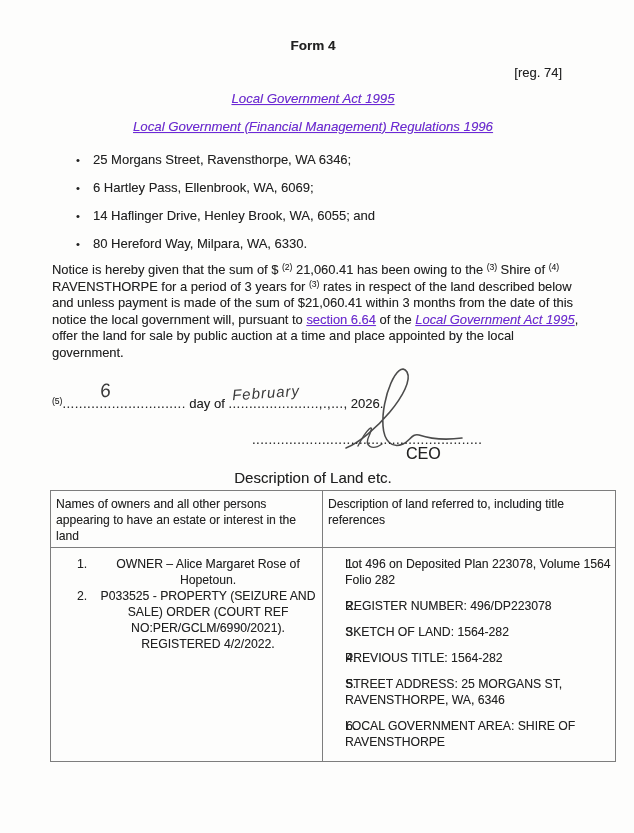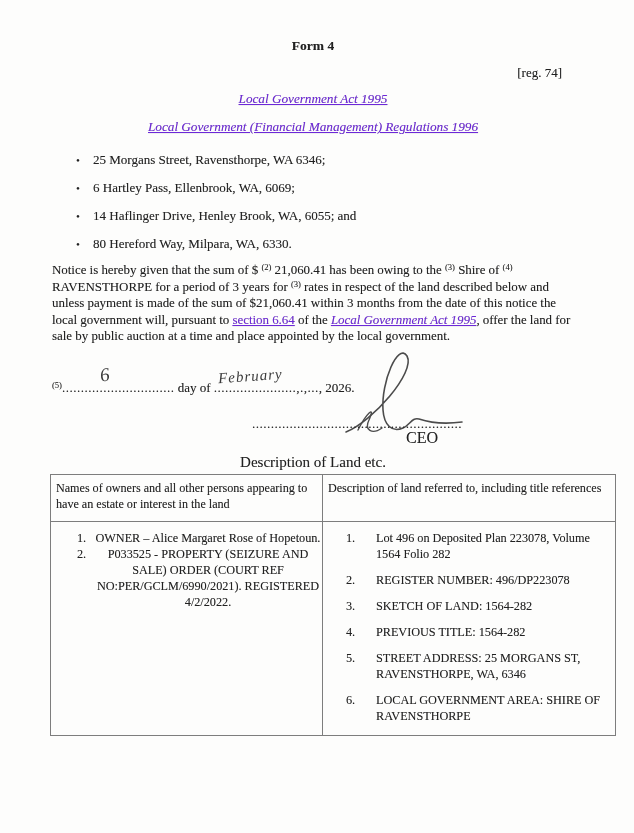--- a/index.html
+++ b/index.html
@@ -1,20 +1,20 @@
 <!DOCTYPE html>
 <html><head>
 <meta charset="utf-8">
 <style>
   html,body { margin:0; padding:0; background:#ffffff; }
   .page {
     position:relative;
     width:634px; height:833px;
     background:#fdfdfc;
-    font-family:Liberation Serif, serif;
+    font-family:Liberation Sans, sans-serif;
     color:#212121;
     overflow:hidden;
     text-shadow:0.2px 0.2px 0.3px rgba(70,70,70,0.35);
   }
   .content { position:absolute; left:52px; top:0; width:522px; }
 
   .form-label { margin-top:38px; text-align:center; font-weight:bold; font-size:13.5px; line-height:15px; }
   .reg-label  { margin-top:13px; text-align:right; padding-right:12px; font-size:13px; line-height:13px; }
 
   .center-link { text-align:center; font-size:13.2px; line-height:14px; }
@@ -58,21 +58,21 @@
   table.land-table td { border:1px solid #7d7d7d; vertical-align:top; }
   td.col-left  { width:260px; }
   td.col-right { width:281px; }
   td.hdr { height:38px; padding:5px 6px 3px 5px; font-size:12.1px; line-height:16px; }
   td.bod { height:196px; padding-top:8px; }
 
   ol.cell-list { margin:0; padding:0; list-style:none; counter-reset:n; line-height:16px; }
   ol.cell-list li { counter-increment:n; position:relative; }
   ol.owners-list li { padding-left:43px;text-align:center; }
   ol.owners-list li::before { content:counter(n) "."; position:absolute; left:25px; }
-  ol.land-list li { padding-left:52px; margin-bottom:10px; }
+  ol.land-list li { padding-left:21px; margin-bottom:10px; }
   ol.land-list li::before { content:counter(n) "."; position:absolute; left:22px; }
 </style>
 </head>
 <body>
 
 <div class="page">
   <div class="content">
 
     <div class="form-label">Form 4</div>
     <div class="reg-label">[reg. 74]</div>

